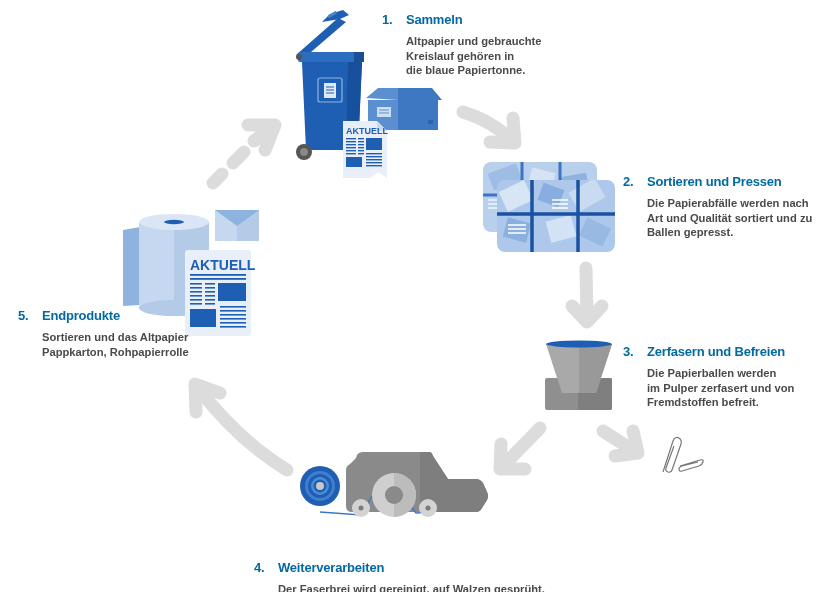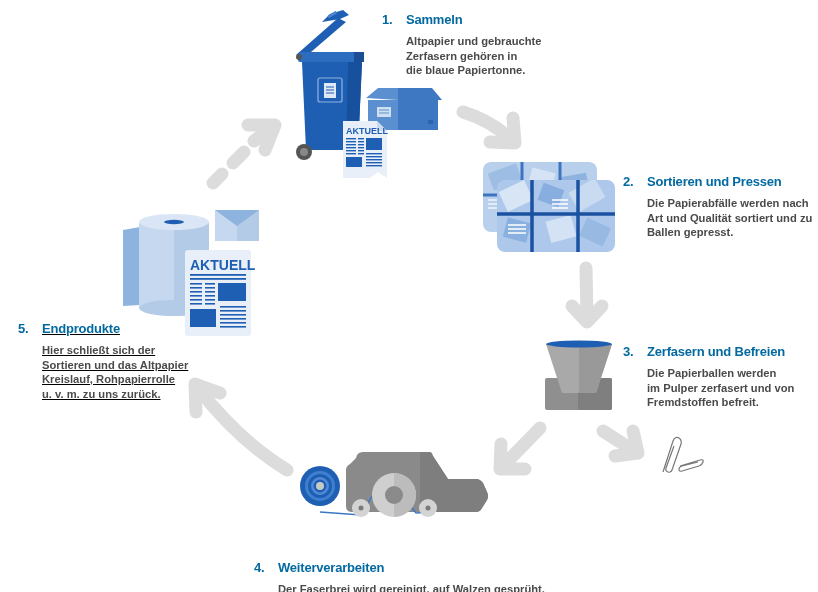--- a/index.html
+++ b/index.html
@@ -10,21 +10,21 @@
   .step .title { color: #0369a1; font-weight: bold; font-size: 13px; line-height: 20px;
                  font-family: "Liberation Sans", sans-serif; letter-spacing: -0.2px; white-space: nowrap; }
   .step .title .num { display: inline-block; width: 24px; }
   .step .desc { color: #4a4a4a; font-weight: bold; font-size: 11.2px; line-height: 14.6px;
                 margin-left: 24px; margin-top: 4px; font-family: "Liberation Sans", sans-serif; }
   .step .desc div { white-space: nowrap; }
   #step1 { left: 382px; top: 10px; }
   #step2 { left: 623px; top: 172px; }
   #step3 { left: 623px; top: 342px; }
   #step4 { left: 254px; top: 558px; }
-  #step5 { left: 18px; top: 319px; text-decoration: underline; }
+  #step5 { left: 18px; top: 306px; }
 </style>
 </head>
 <body>
 
 <svg id="art" viewBox="0 0 818 592" xmlns="http://www.w3.org/2000/svg">
   <defs>
     <clipPath id="baleClipBack">
         <rect x="483" y="162" width="114" height="70" rx="8"></rect>
       </clipPath>
     <clipPath id="baleClipFront">
@@ -217,21 +217,21 @@
       <rect x="220" y="322" width="26" height="1.6"></rect>
         <rect x="220" y="326" width="26" height="1.6"></rect>
     </g>
   </g>
 </svg>
 
 <div class="step" id="step1">
   <div class="title"><span class="num">1.</span><span>Sammeln</span></div>
   <div class="desc">
     <div>Altpapier und gebrauchte</div>
-    <div>Zerfasern gehören in</div>
+    <div>Kreislauf gehören in</div>
     <div>die blaue Papiertonne.</div>
   </div>
 </div>
 
 <div class="step" id="step2">
   <div class="title"><span class="num">2.</span><span>Sortieren und Pressen</span></div>
   <div class="desc">
     <div>Die Papierabfälle werden nach</div>
     <div>Art und Qualität sortiert und zu</div>
     <div>Ballen gepresst.</div>
@@ -250,18 +250,16 @@
 <div class="step" id="step4">
   <div class="title"><span class="num">4.</span><span>Weiterverarbeiten</span></div>
   <div class="desc">
     <div>Der Faserbrei wird gereinigt, auf Walzen gesprüht,</div>
   </div>
 </div>
 
 <div class="step" id="step5">
   <div class="title"><span class="num">5.</span><span>Endprodukte</span></div>
   <div class="desc">
-    <div>Hier schließt sich der</div>
     <div>Sortieren und das Altpapier</div>
-    <div>Kreislauf, Rohpapierrolle</div>
-    <div>u. v. m. zu uns zurück.</div>
+    <div>Pappkarton, Rohpapierrolle</div>
   </div>
 </div>
 
 </body></html>

